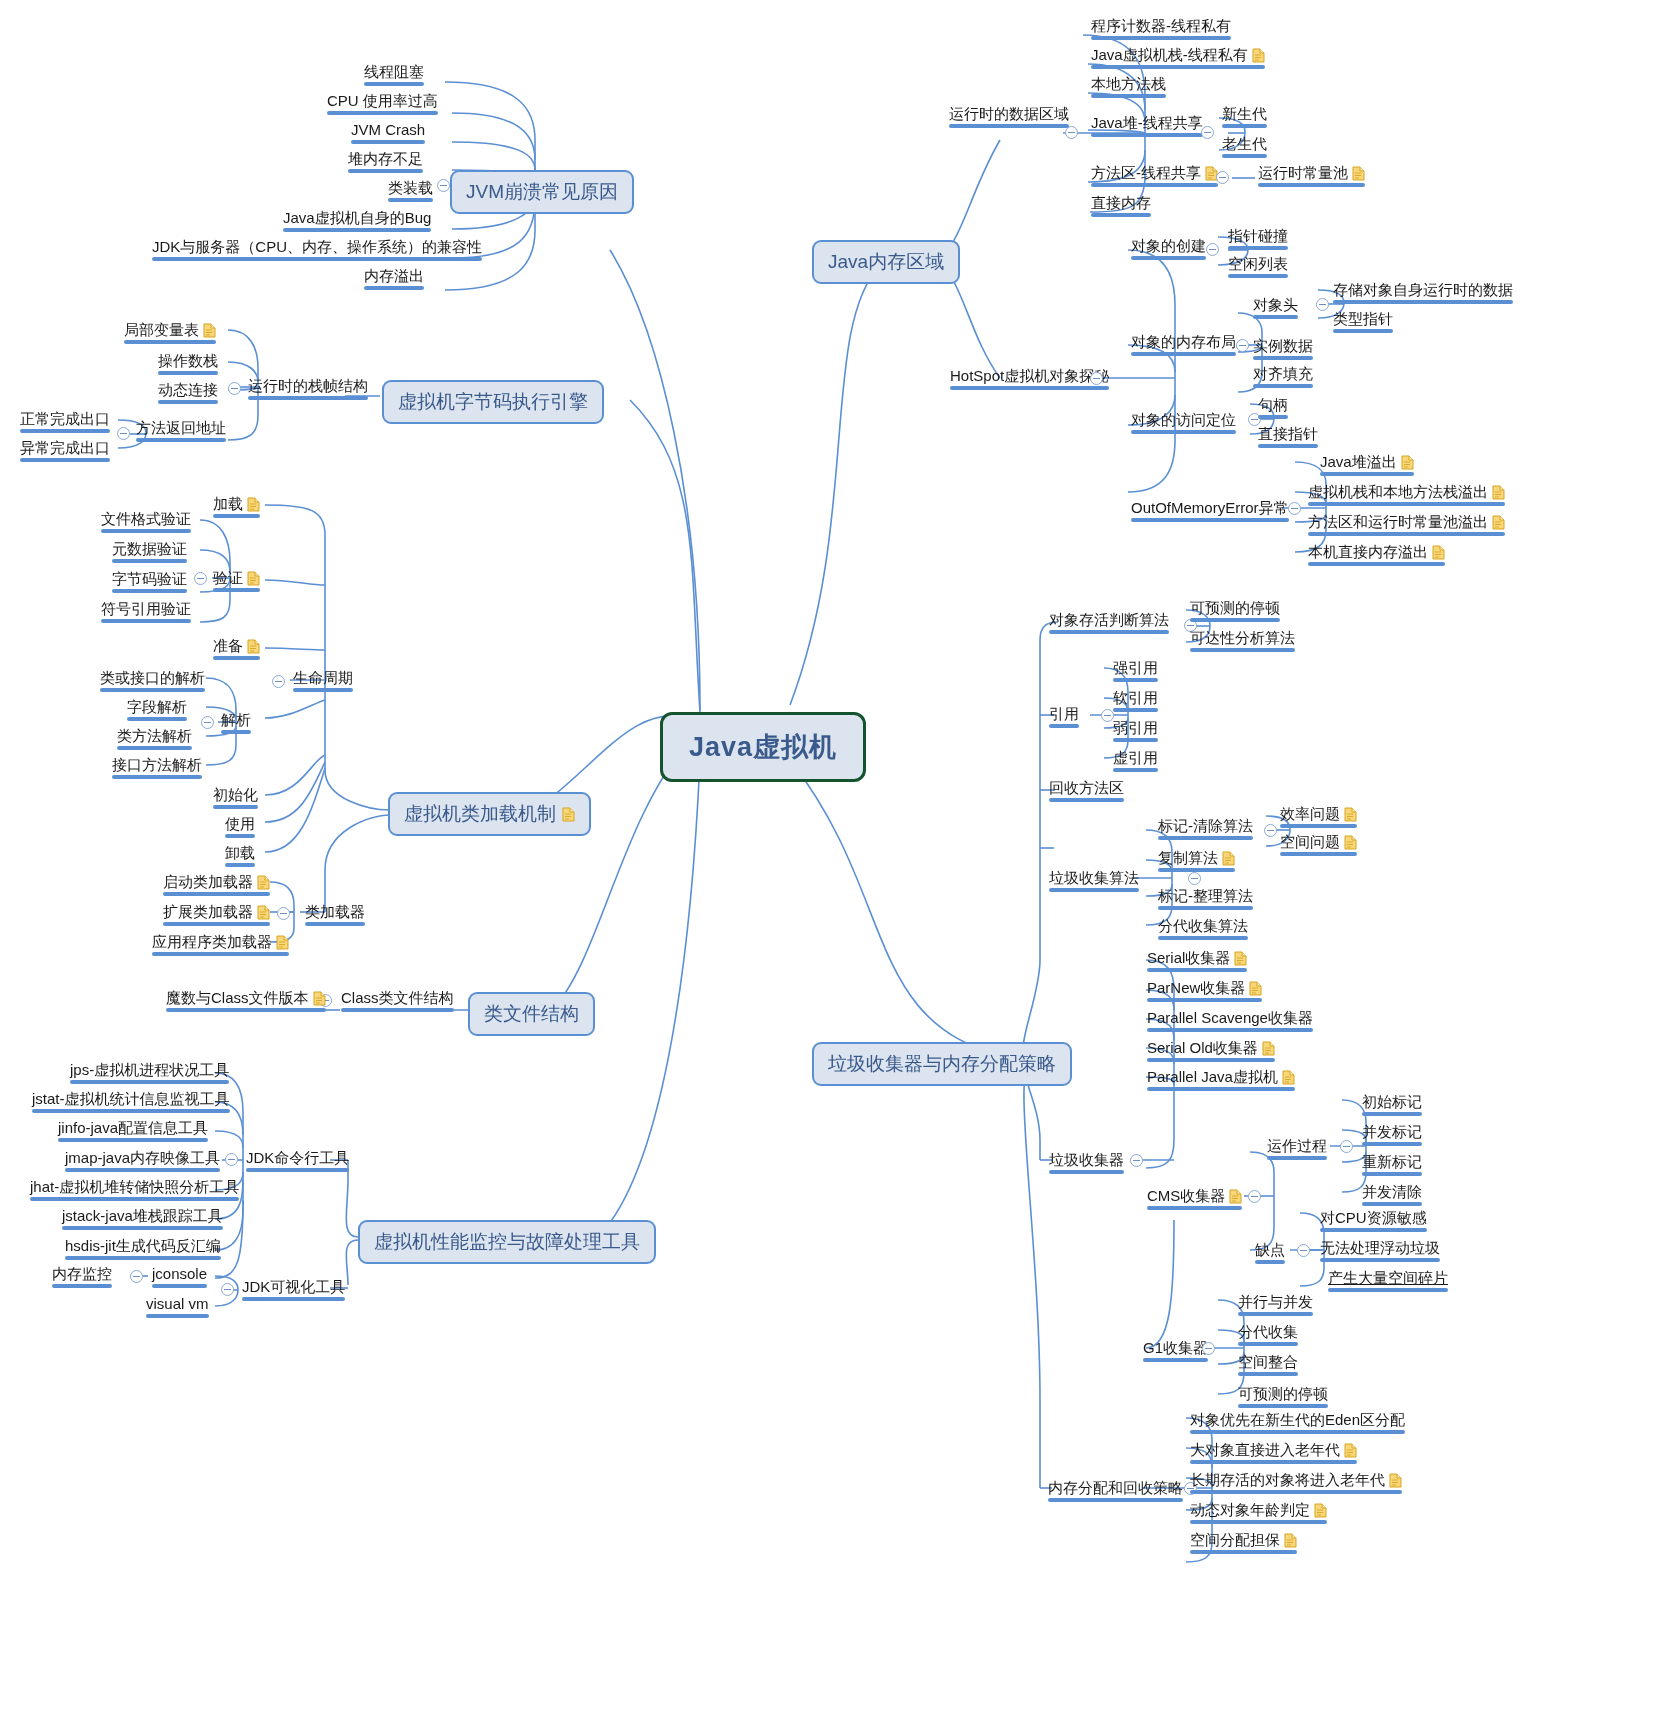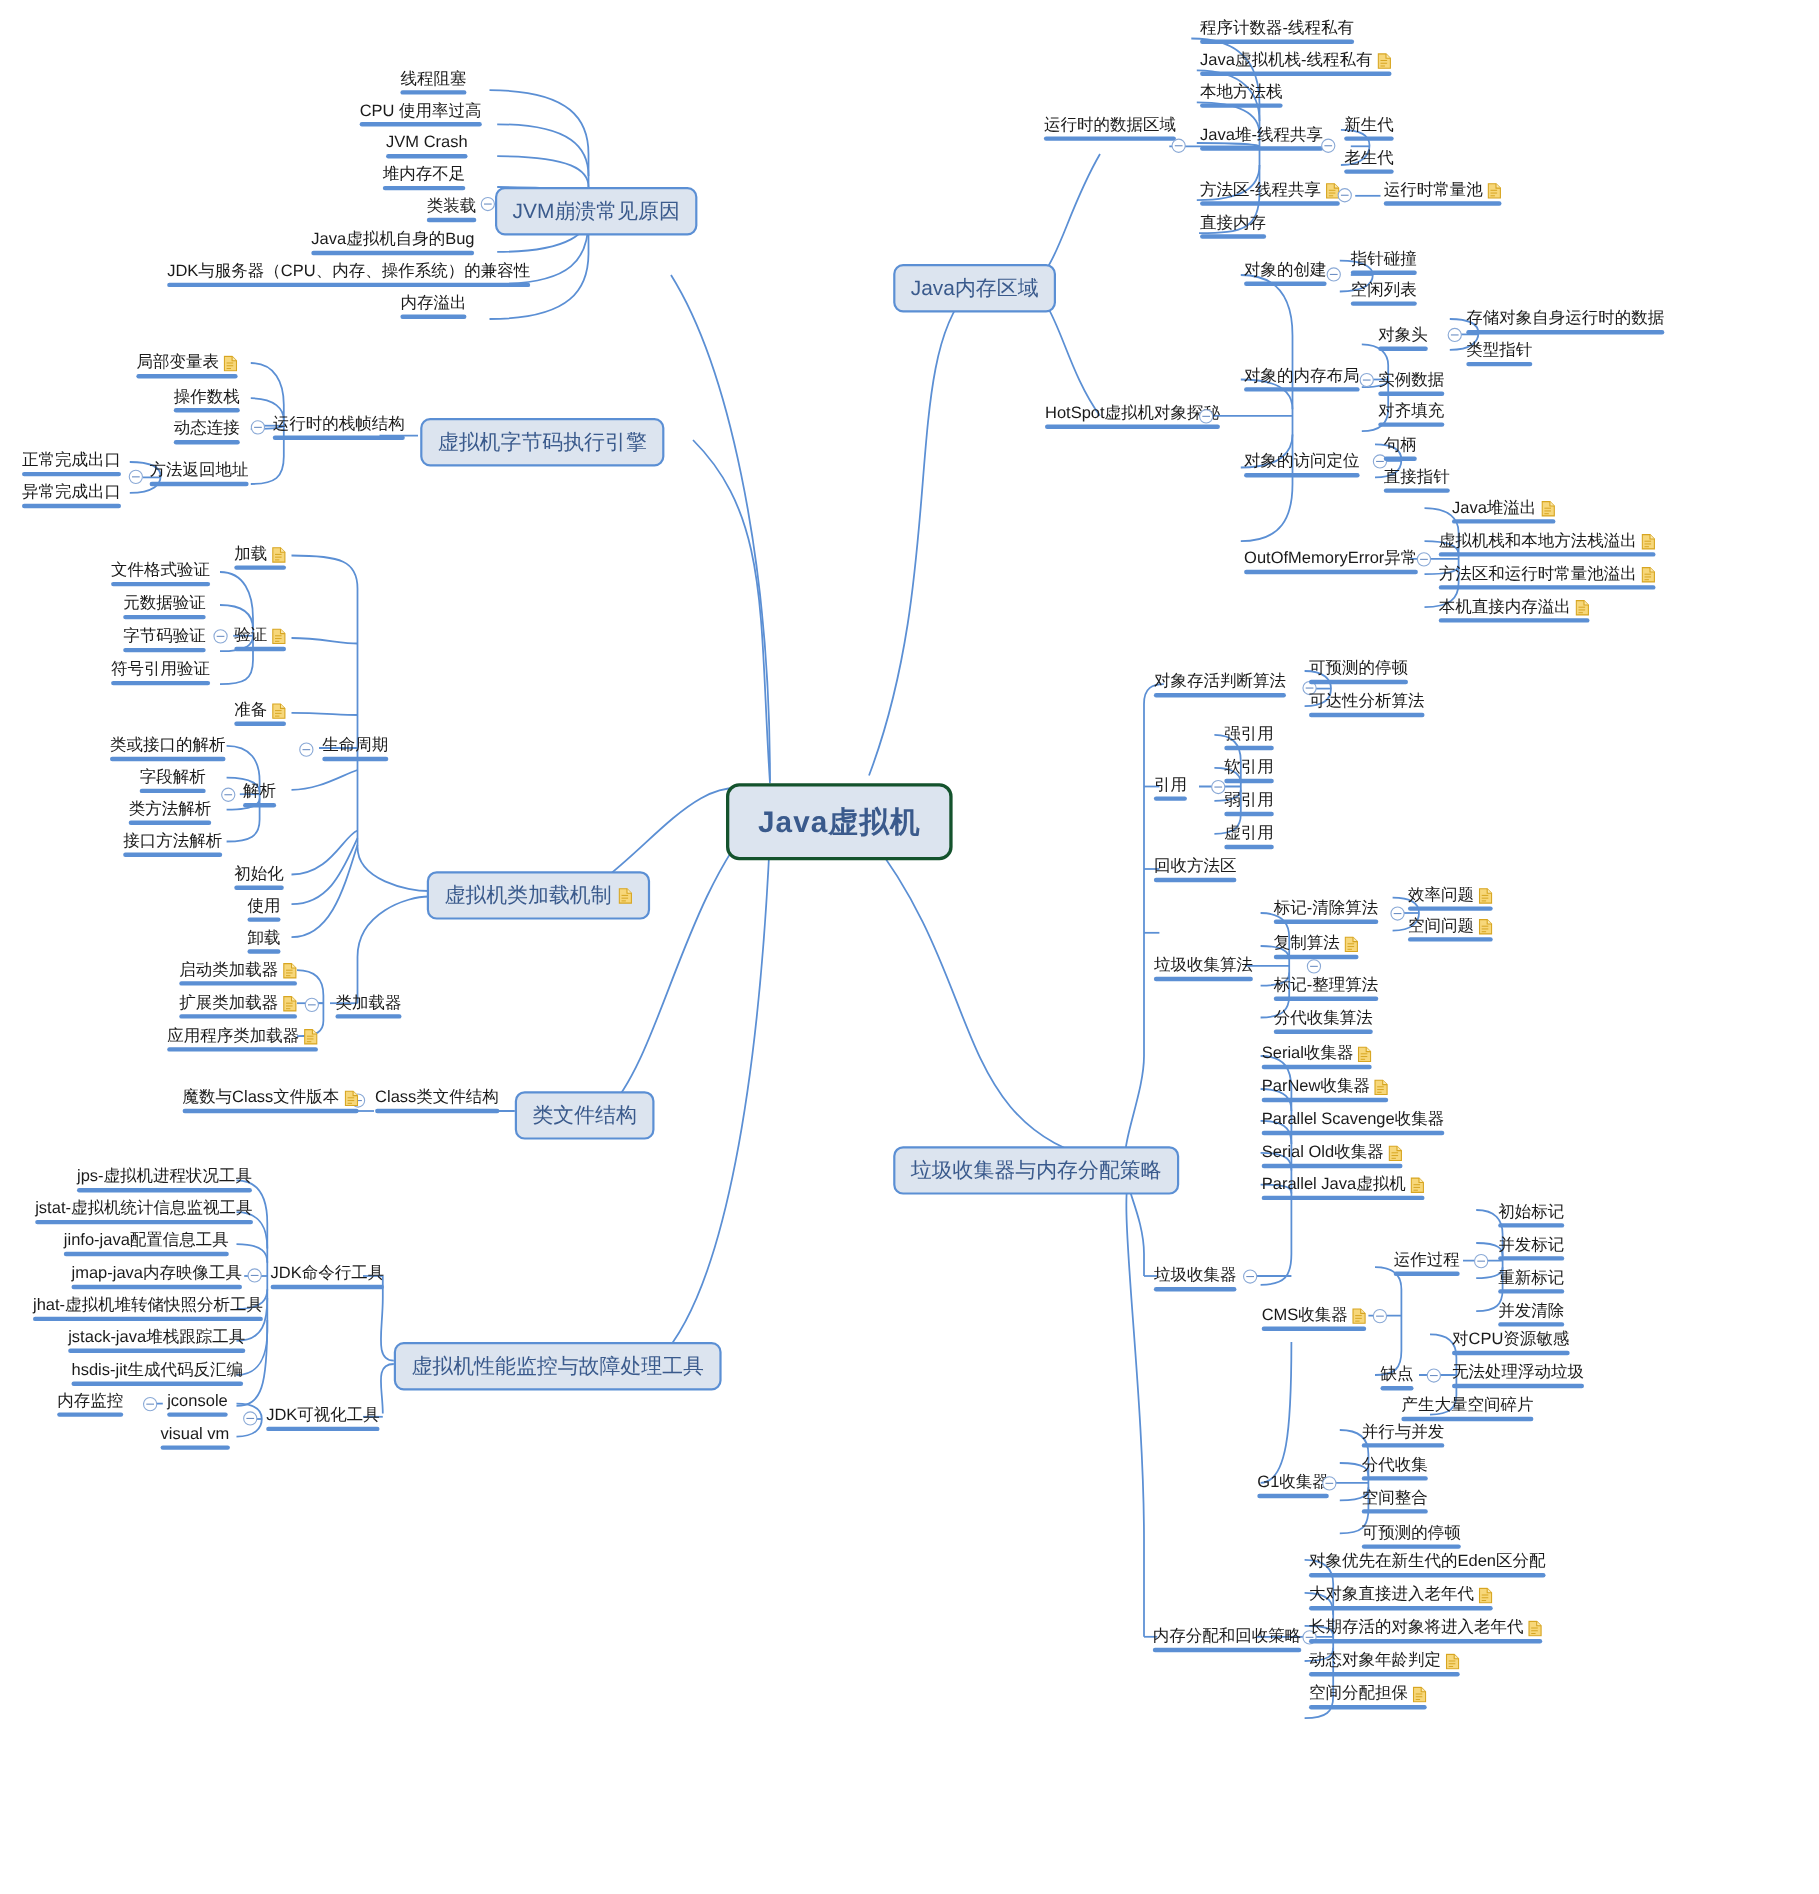--- a/index.html
+++ b/index.html
@@ -770,21 +770,21 @@
   <div class="node u" style="left:1255px;top:1242px;">
       <span class="txt">缺点</span>
     </div>
   <div class="tog" style="left:1297px;top:1244px;"></div>
   <div class="node u" style="left:1320px;top:1210px;">
       <span class="txt">对CPU资源敏感</span>
     </div>
   <div class="node u" style="left:1320px;top:1240px;">
       <span class="txt">无法处理浮动垃圾</span>
     </div>
-  <div class="node u" style="left:1274px;top:1270px;">
+  <div class="node u" style="left:1328px;top:1270px;text-decoration:underline;">
       <span class="txt">产生大量空间碎片</span>
     </div>
 
   <div class="node u" style="left:1143px;top:1340px;">
       <span class="txt">G1收集器</span>
     </div>
   <div class="tog" style="left:1202px;top:1342px;"></div>
   <div class="node u" style="left:1238px;top:1294px;">
       <span class="txt">并行与并发</span>
     </div>

